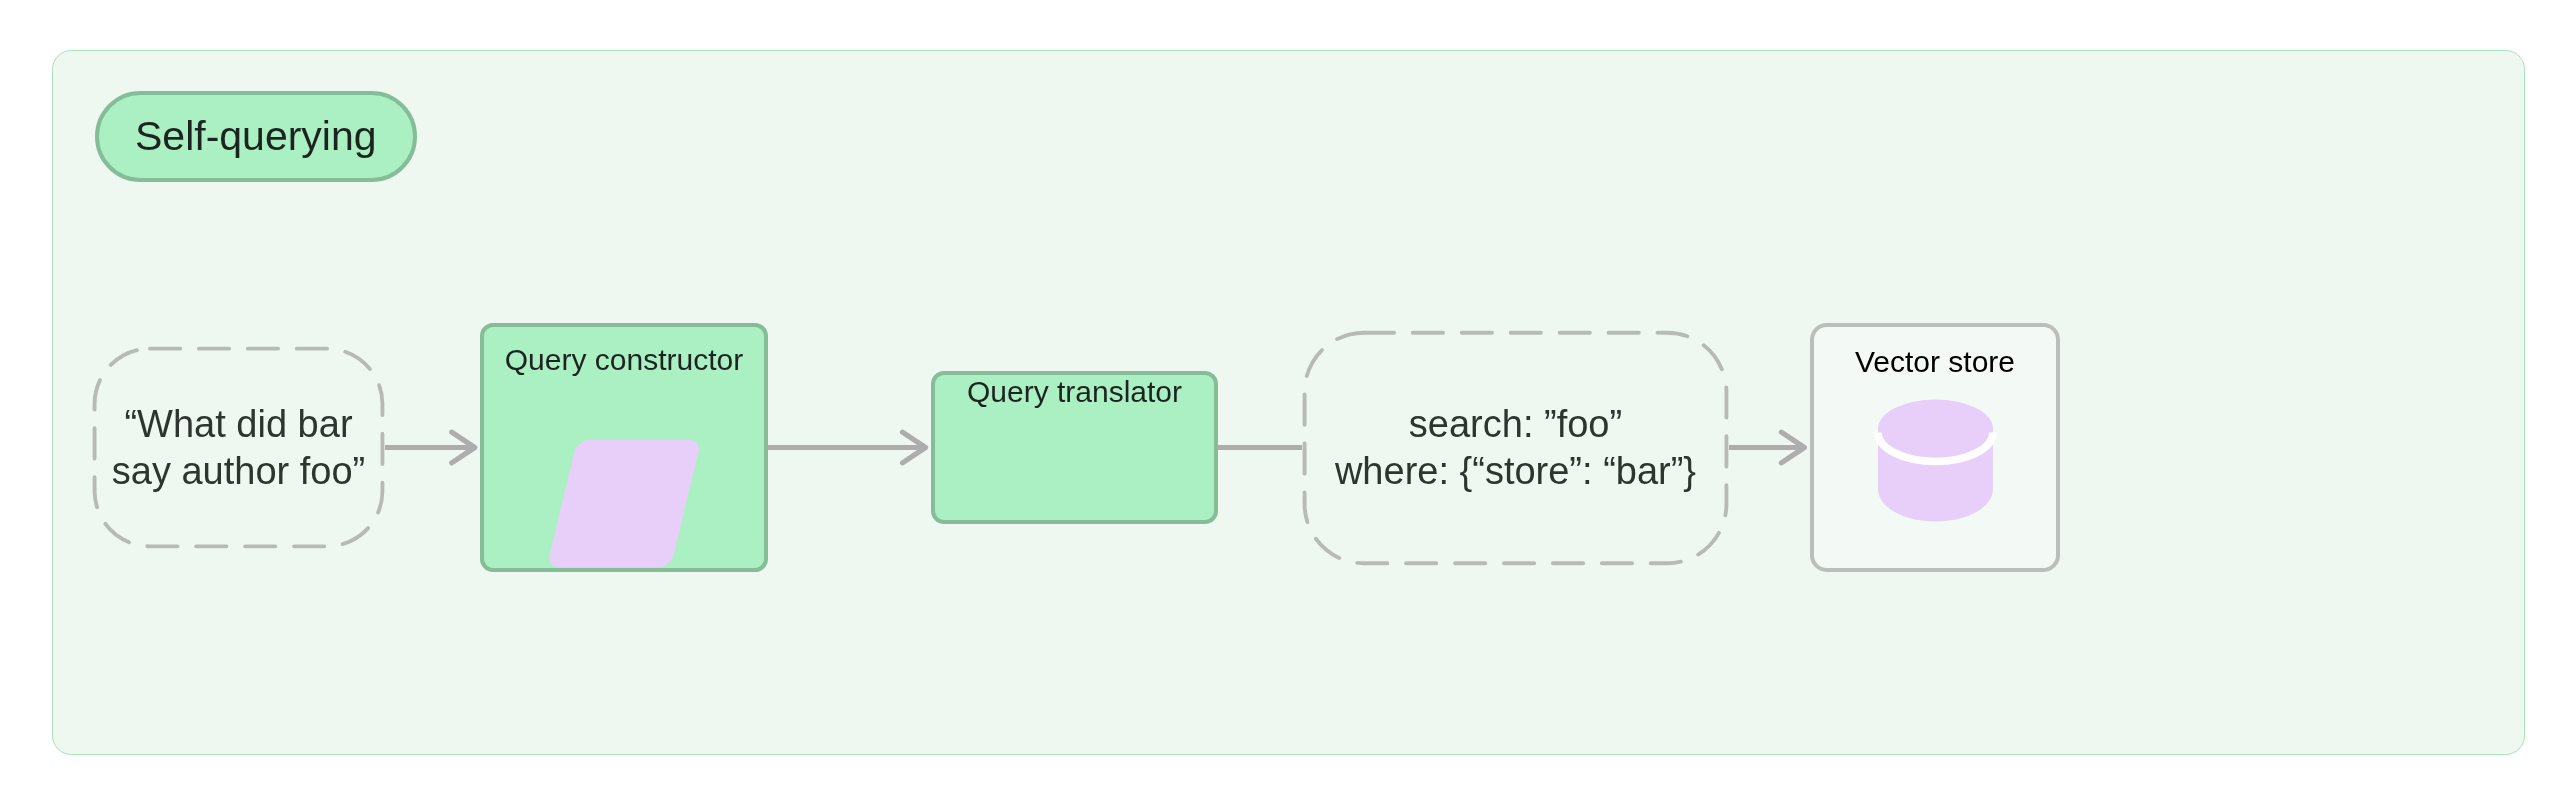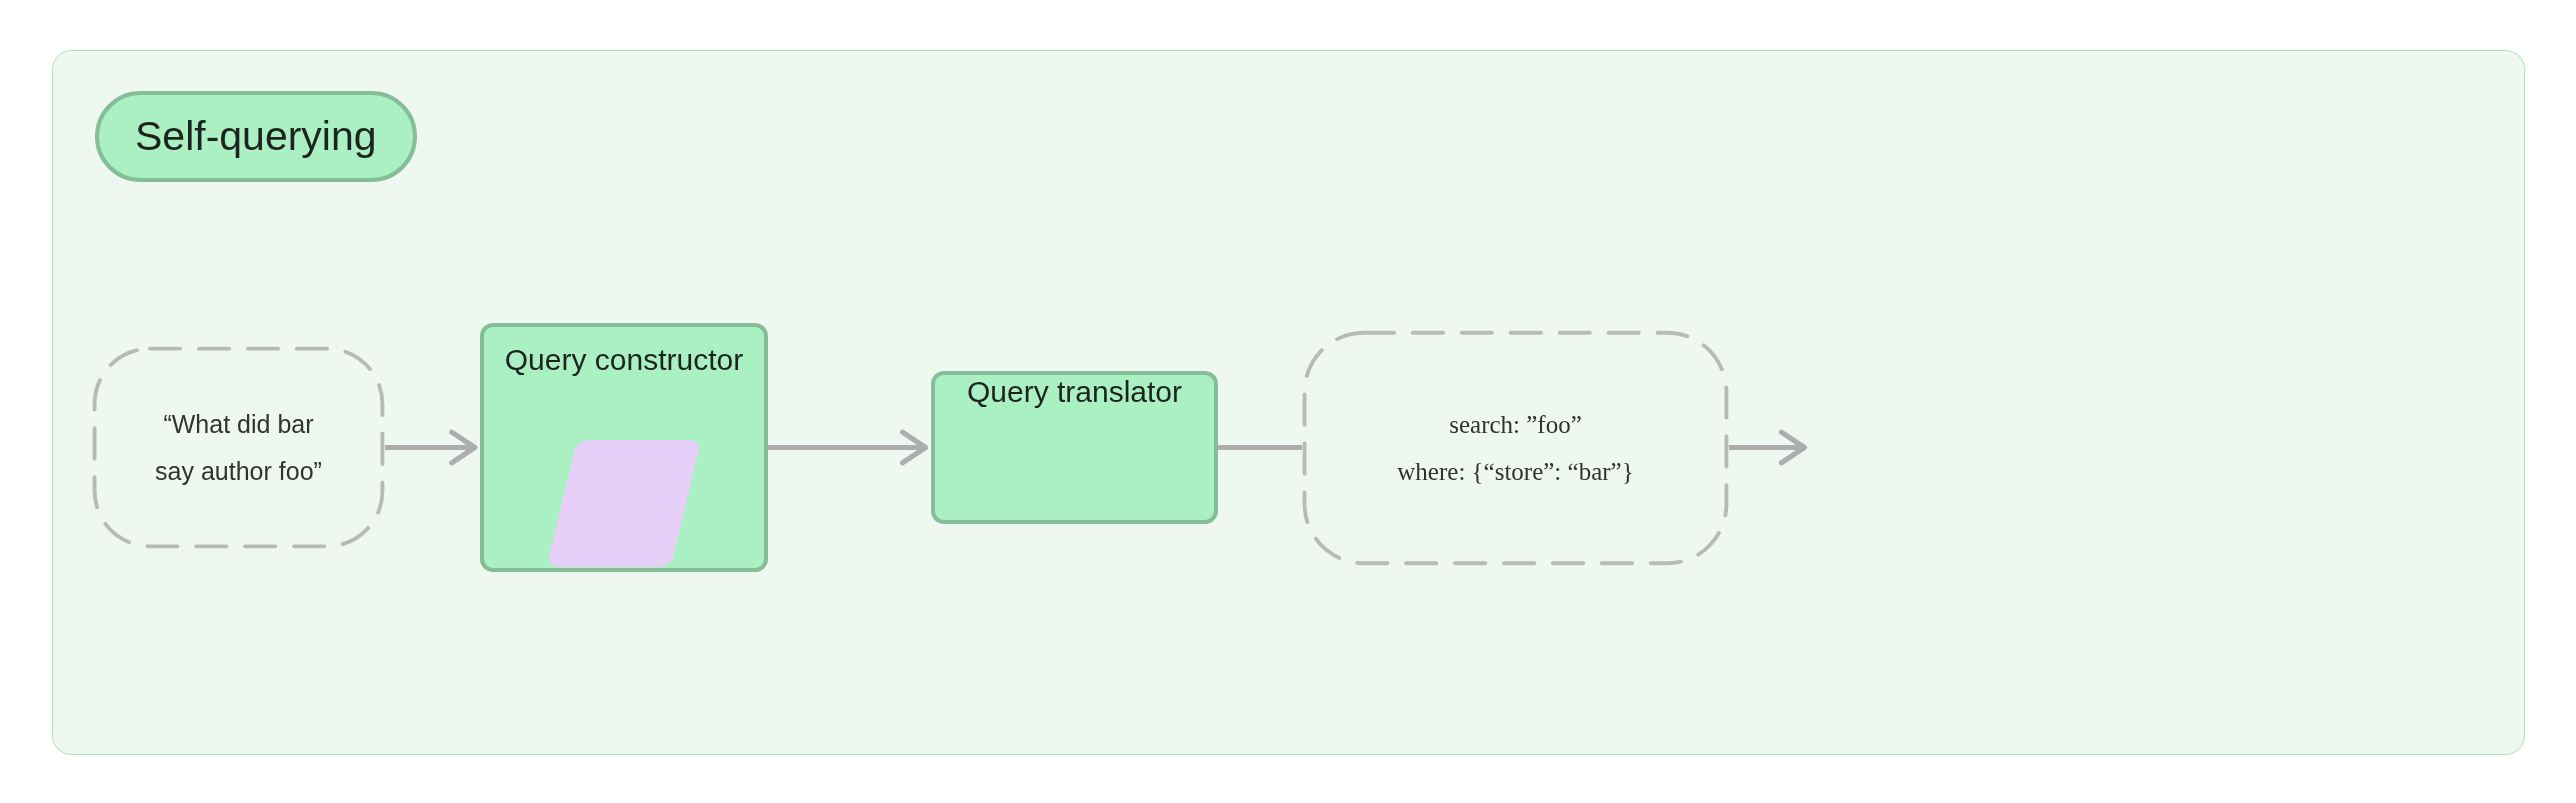--- a/index.html
+++ b/index.html
@@ -26,21 +26,21 @@
   .flow {
     position:absolute; left:39px; top:272px; height:249px;
     display:flex; align-items:center;
   }
   .dashed-node { position:relative; display:flex; flex-direction:column; justify-content:center; align-items:center; flex:0 0 auto; }
   .dashed-node .border-svg { position:absolute; inset:0; }
   .dash-rect {
     fill:none; stroke: var(--dashed-border, #b7bab7);
     stroke-width:6; stroke-dasharray:47 29; stroke-linecap:round;
   }
-  .node-text { position:relative; font-size:25px; line-height:47px; text-align:center; color: var(--node-text, #2e342f); }
+  .node-text { position:relative; font-size:38px; line-height:47px; text-align:center; color: var(--node-text, #2e342f); }
   .green-box {
     background: var(--green-fill, #aaf0c2);
     border:4.5px solid var(--green-border, #86bd99);
     border-radius:13px;
     display:flex; flex-direction:column; align-items:center;
     color: var(--dark-text, #1d241f); flex:0 0 auto;
   }
   .box-title { font-size:30px; }
   .parallelogram {
     width:124px; height:127px;
@@ -104,31 +104,39 @@
     </svg>
 
     <div class="green-box" style="width:287px;height:153px;justify-content:flex-start;">
       <div class="box-title">Query translator</div>
     </div>
 
     <svg class="connector" width="84" height="41" viewBox="0 0 130 64">
       <line class="stroke" x1="0" y1="32" x2="130" y2="32"></line>
     </svg>
 
-    <div class="dashed-node" style="width:427px;height:236px;font-family:Liberation Serif, serif;">
+    <div class="dashed-node" style="width:427px;height:236px;">
       <svg class="border-svg" width="427" height="236" viewBox="0 0 663 366">
         <rect class="dash-rect" x="4" y="4" width="655" height="358" rx="92"></rect>
       </svg>
       <div class="node-text">
         <div>search: ”foo”</div>
         <div>where: {“store”: “bar”}</div>
       </div>
     </div>
 
     <svg class="connector" width="81" height="41" viewBox="0 0 125 64">
       <line class="stroke" x1="0" y1="32" x2="113" y2="32"></line>
       <polyline class="stroke" points="81,8 117,32 81,56"></polyline>
     </svg>
 
+    <div class="vstore" style="width:250px;height:249px;padding-top:18px;">
+      <div class="box-title">Vector store</div>
+      <svg width="133" height="133" viewBox="0 0 206 206" style="margin-top:15.5px;">
+        <path class="db-fill" d="M14 52 L14 146 C14 174 54 196 103 196 C152 196 192 174 192 146 L192 52 Z"></path>
+        <ellipse class="db-fill" cx="103" cy="52" rx="89" ry="45"></ellipse>
+        <path class="db-sep" d="M14 58 A89 45 0 0 0 192 58"></path>
+      </svg>
+    </div>
 
   </div>
 </div>
 
 
 </body></html>

